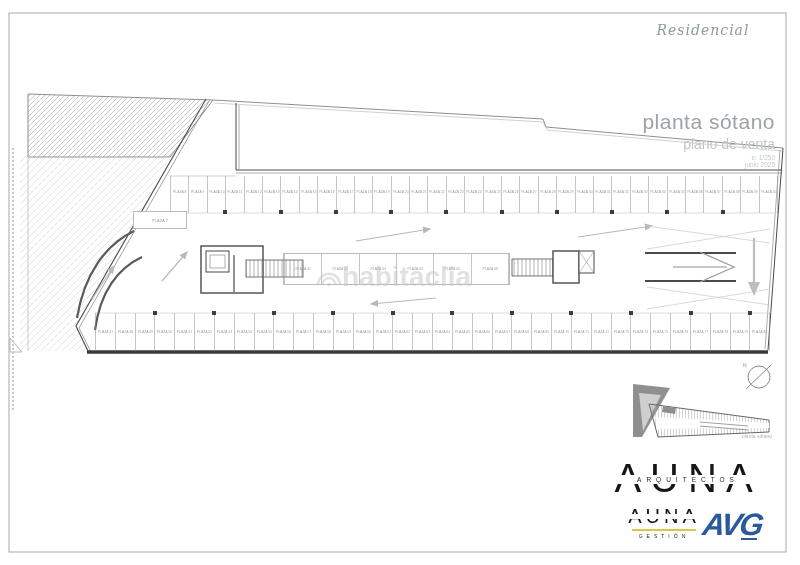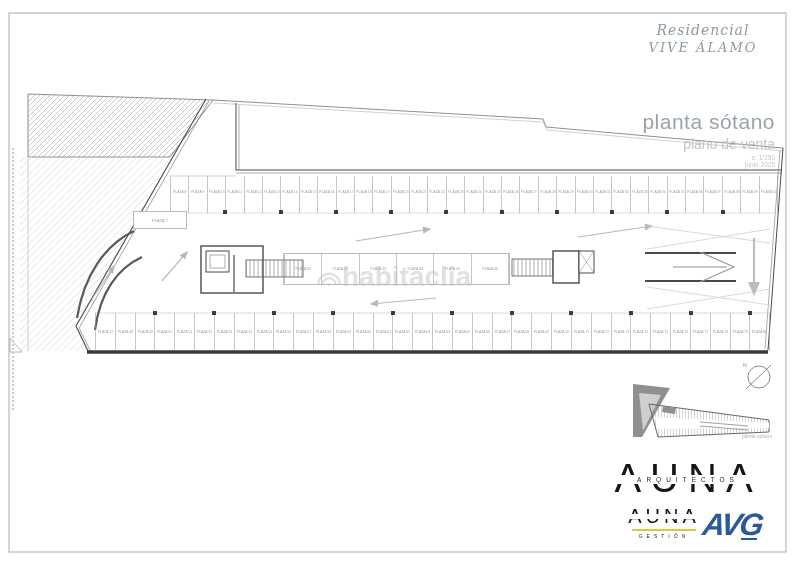--- a/index.html
+++ b/index.html
@@ -401,21 +401,20 @@
       </div>
       <div class="stall">
         <span class="stall-label">PLAZA 80</span>
       </div>
       <div class="col-marker top" style="left: 97.0588%;"></div>
     </div>
   <div id="stall-single">PLAZA 7</div>
 
   <div id="project-title">
     <div class="l1">Residencial</div>
-    <div class="l2">VIVE ÁLAMO</div>
   </div>
   <div id="plan-title-block">
     <div class="t1">planta sótano</div>
     <div class="t2">plano de venta</div>
     <div class="t3">e: 1/250</div>
     <div class="t4">junio 2025</div>
   </div>
 
   <div id="watermark">
     <svg width="26" height="26" viewBox="0 0 24 24">

